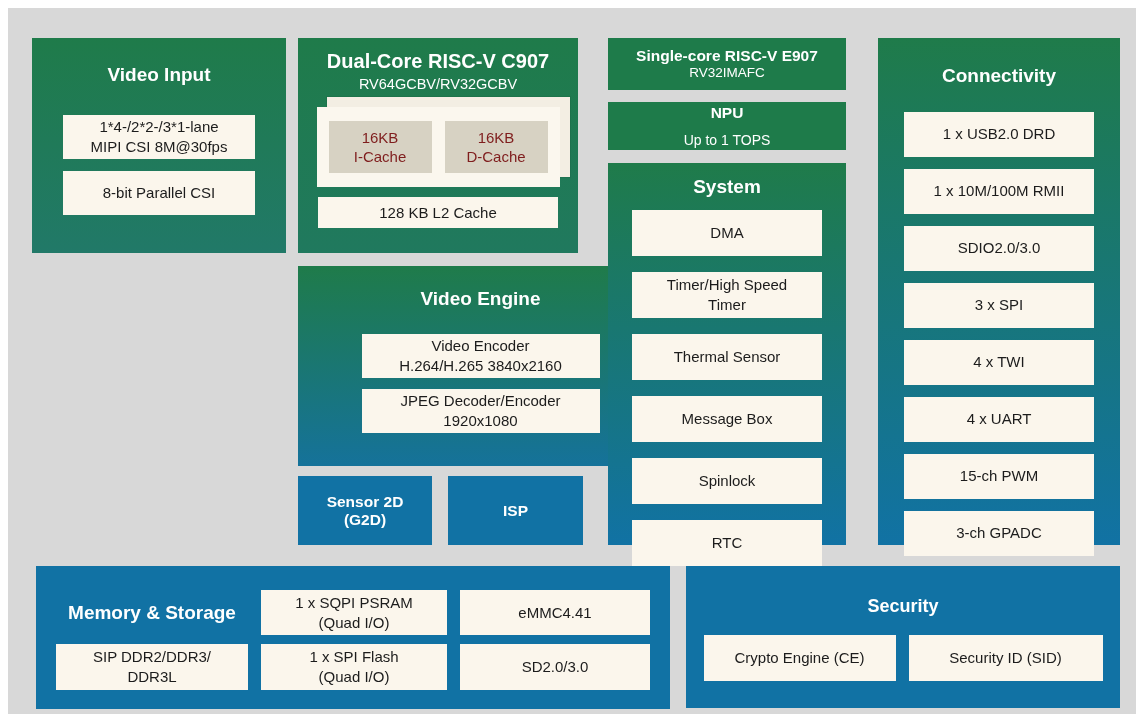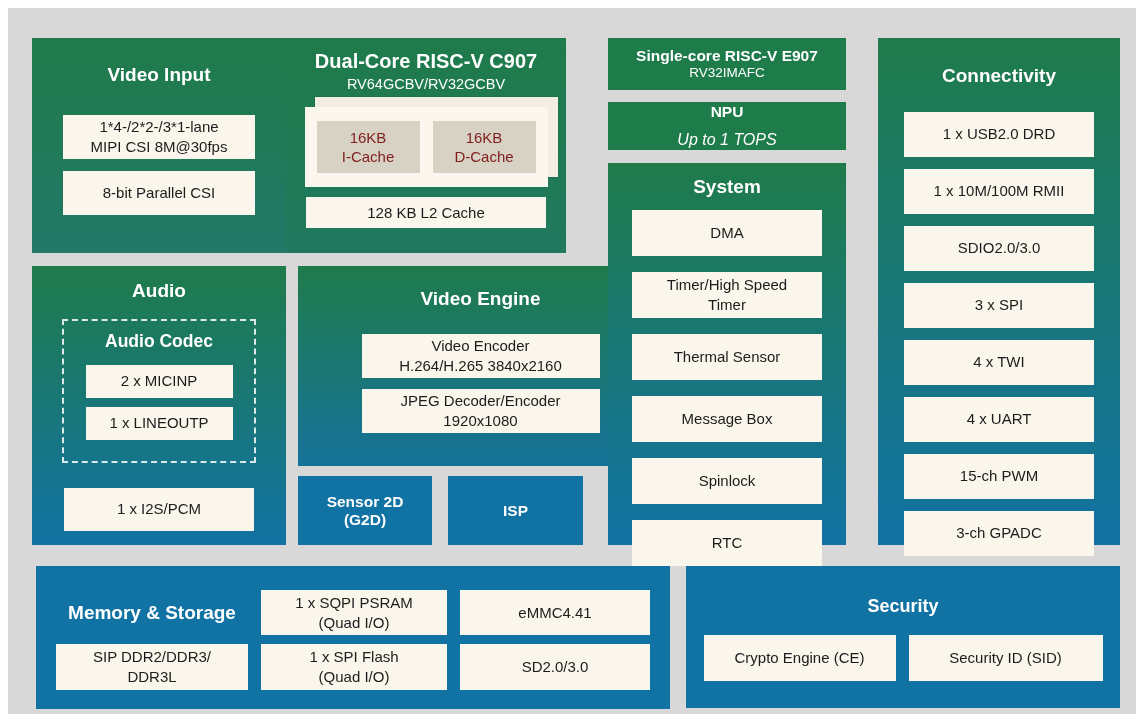--- a/index.html
+++ b/index.html
@@ -33,21 +33,21 @@
   
   #audio{left:24px;top:258px;width:254px;height:279px;}
   #audio .btitle{margin-top:14px;font-size:19px;}
   .codec{margin-top:17px;width:190px;height:140px;border:2px dashed rgba(255,255,255,0.85);
          display:flex;flex-direction:column;align-items:center;}
   .codec .ctitle{margin-top:10px;font-size:17.5px;color:#fff;font-weight:bold;}
   .codec .boxcol{margin-top:13px;display:flex;flex-direction:column;gap:9px;}
   .codec .cbox{width:147px;height:33px;font-size:15px;}
   #audio .i2s{margin-top:25px;width:190px;height:43px;}
   
-  #cpu-main{left:278px;top:30px;width:280px;height:215px;}
+  #cpu-main{left:290px;top:30px;width:280px;height:215px;}
   #cpu-main .btitle{margin-top:12px;font-size:20px;}
   #cpu-main .bsub{margin-top:3px;font-size:14.5px;}
   .cardwrap{position:relative;margin-top:14px;width:243px;height:80px;}
   .backcard{position:absolute;left:10px;top:-10px;width:100%;height:100%;
             background:#f3eee3;box-shadow:0 0 0 1px rgba(0,0,0,0.05);}
   .frontcard{position:absolute;left:0;top:0;width:100%;height:100%;background:#fbf7ee;
              display:flex;gap:13px;padding:14px 12px;box-sizing:border-box;}
   .cachebox{flex:1;background:#d7d2c3;color:#7f1d1d;display:flex;align-items:center;
             justify-content:center;text-align:center;font-size:15px;line-height:1.3;white-space:pre-line;}
   #cpu-main .l2{margin-top:10px;width:240px;height:31px;}
@@ -59,21 +59,21 @@
   
   #g2d{left:290px;top:468px;width:134px;height:69px;justify-content:center;}
   #isp{left:440px;top:468px;width:135px;height:69px;justify-content:center;}
   #g2d .btitle,#isp .btitle{font-size:15.5px;}
   
   #cpu-rt{left:600px;top:30px;width:238px;height:52px;justify-content:center;}
   #cpu-rt .btitle{font-size:15.5px;}
   #cpu-rt .bsub{font-size:13.5px;margin-top:1px;}
   #npu{left:600px;top:94px;width:238px;height:48px;justify-content:center;}
   #npu .btitle{font-size:15.5px;}
-  #npu .bsub{font-size:16px;margin-top:10px;font-style:italic;}
+  #npu .bsub{font-size:14px;margin-top:10px;}
   
   #system{left:600px;top:155px;width:238px;height:382px;}
   #system .btitle{margin-top:13px;font-size:19px;}
   #system .boxcol{margin-top:12px;display:flex;flex-direction:column;gap:16px;}
   #system .cbox{width:190px;height:46px;}
   
   #connectivity{left:870px;top:30px;width:242px;height:507px;}
   #connectivity .btitle{margin-top:27px;font-size:19px;}
   #connectivity .boxcol{margin-top:25px;display:flex;flex-direction:column;gap:12px;}
   #connectivity .cbox{width:190px;height:45px;}
@@ -98,31 +98,20 @@
 
     <div class="block grad-vi" id="video-input">
       <div class="btitle">Video Input</div>
       <div class="boxcol">
         <div class="cbox">1*4-/2*2-/3*1-lane
 MIPI CSI 8M@30fps</div>
         <div class="cbox">8-bit Parallel CSI</div>
       </div>
     </div>
 
-    <div class="block grad-full" id="audio">
-      <div class="btitle">Audio</div>
-      <div class="codec">
-        <div class="ctitle">Audio Codec</div>
-        <div class="boxcol">
-          <div class="cbox">2 x MICINP</div>
-          <div class="cbox">1 x LINEOUTP</div>
-        </div>
-      </div>
-      <div class="cbox i2s">1 x I2S/PCM</div>
-    </div>
 
     <div class="block grad-cpu" id="cpu-main">
       <div class="btitle">Dual-Core RISC-V C907</div>
       <div class="bsub">RV64GCBV/RV32GCBV</div>
       <div class="cardwrap">
         <div class="backcard"></div>
         <div class="frontcard">
           <div class="cachebox">16KB
 I-Cache</div>
           <div class="cachebox">16KB

